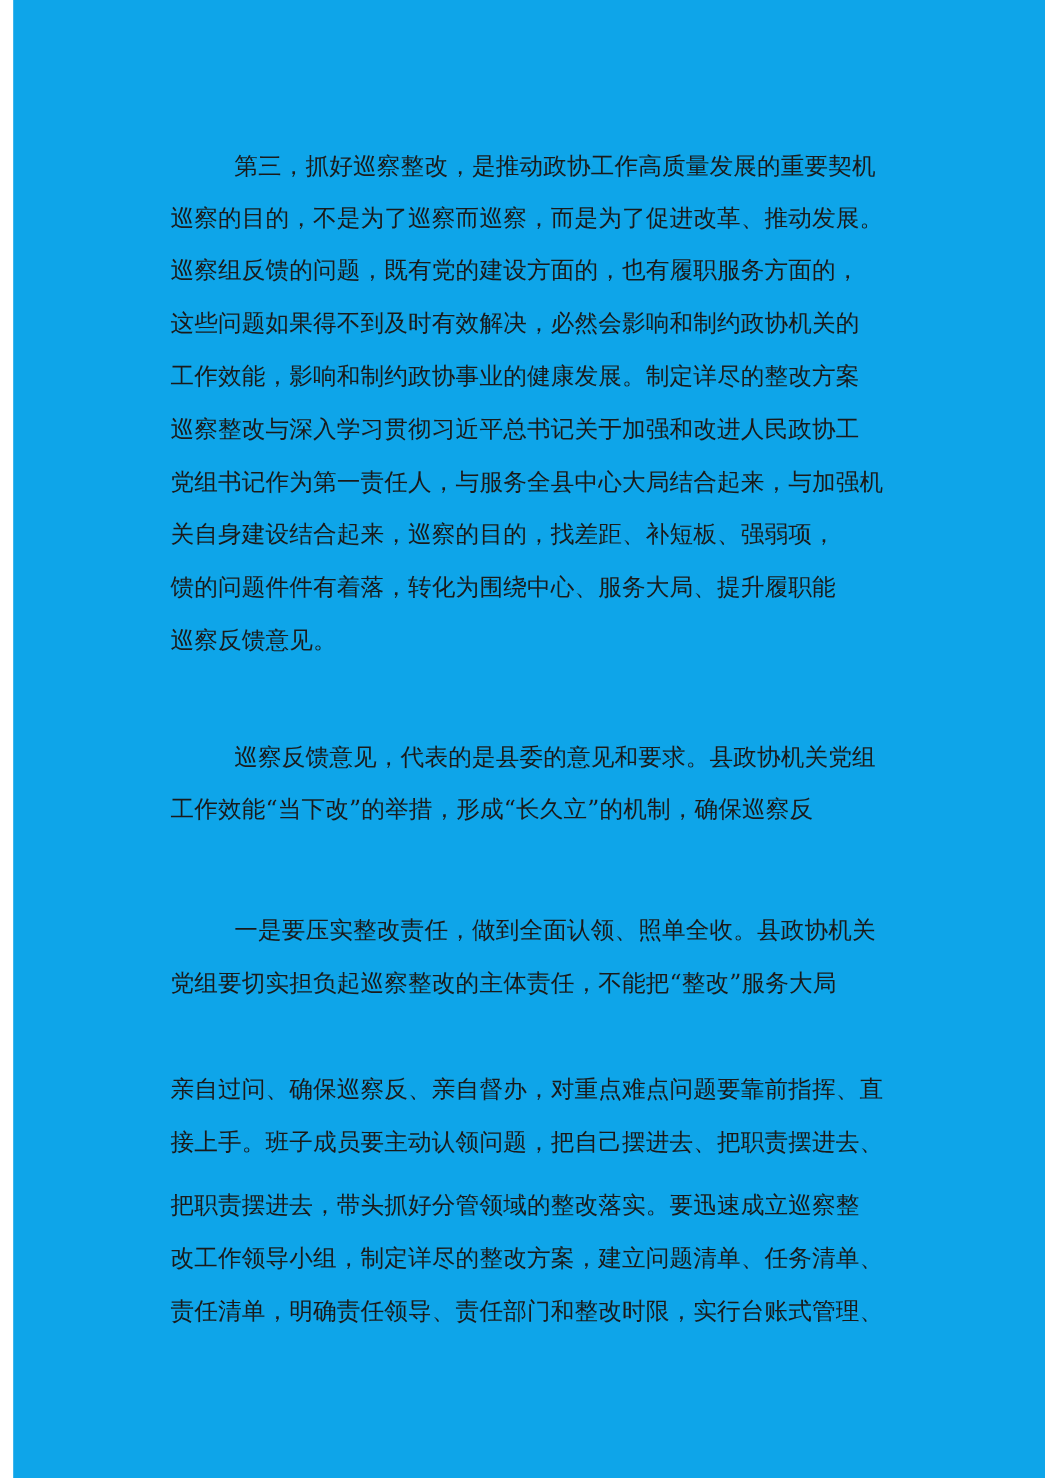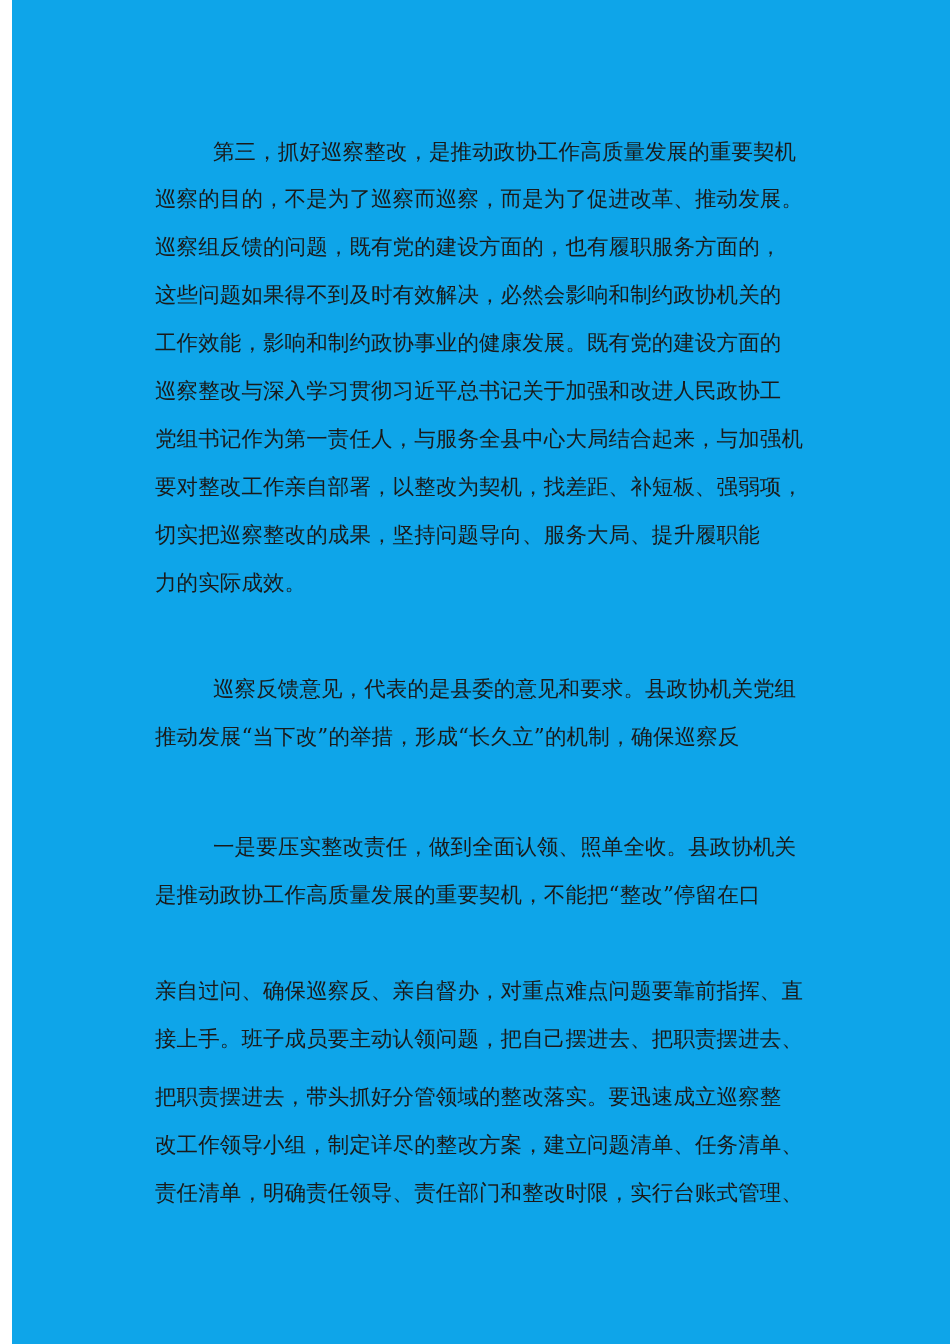--- a/index.html
+++ b/index.html
@@ -20,28 +20,28 @@
     .indent { left: 201px; }
   </style>
 </head>
 <body>
 
 <div class="page">
   <div class="line indent" style="top:139px">第三，抓好巡察整改，是推动政协工作高质量发展的重要契机</div>
   <div class="line" style="top:186px">巡察的目的，不是为了巡察而巡察，而是为了促进改革、推动发展。</div>
   <div class="line" style="top:234px">巡察组反馈的问题，既有党的建设方面的，也有履职服务方面的，</div>
   <div class="line" style="top:282px">这些问题如果得不到及时有效解决，必然会影响和制约政协机关的</div>
-  <div class="line" style="top:330px">工作效能，影响和制约政协事业的健康发展。既有党的建设方面的</div>
+  <div class="line" style="top:330px">工作效能，影响和制约政协事业的健康发展。制定详尽的整改方案</div>
   <div class="line" style="top:378px">巡察整改与深入学习贯彻习近平总书记关于加强和改进人民政协工</div>
   <div class="line" style="top:426px">党组书记作为第一责任人，与服务全县中心大局结合起来，与加强机</div>
-  <div class="line" style="top:474px">要对整改工作亲自部署，以整改为契机，找差距、补短板、强弱项，</div>
-  <div class="line" style="top:522px">切实把巡察整改的成果，坚持问题导向、服务大局、提升履职能</div>
-  <div class="line" style="top:570px">力的实际成效。</div>
+  <div class="line" style="top:474px">关自身建设结合起来，巡察的目的，找差距、补短板、强弱项，</div>
+  <div class="line" style="top:522px">馈的问题件件有着落，转化为围绕中心、服务大局、提升履职能</div>
+  <div class="line" style="top:570px">巡察反馈意见。</div>
   <div class="line indent" style="top:676px">巡察反馈意见，代表的是县委的意见和要求。县政协机关党组</div>
-  <div class="line" style="top:724px">推动发展“当下改”的举措，形成“长久立”的机制，确保巡察反</div>
+  <div class="line" style="top:724px">工作效能“当下改”的举措，形成“长久立”的机制，确保巡察反</div>
   <div class="line indent" style="top:834px">一是要压实整改责任，做到全面认领、照单全收。县政协机关</div>
-  <div class="line" style="top:882px">是推动政协工作高质量发展的重要契机，不能把“整改”停留在口</div>
+  <div class="line" style="top:882px">党组要切实担负起巡察整改的主体责任，不能把“整改”服务大局</div>
   <div class="line" style="top:978px">亲自过问、确保巡察反、亲自督办，对重点难点问题要靠前指挥、直</div>
   <div class="line" style="top:1026px">接上手。班子成员要主动认领问题，把自己摆进去、把职责摆进去、</div>
   <div class="line" style="top:1084px">把职责摆进去，带头抓好分管领域的整改落实。要迅速成立巡察整</div>
   <div class="line" style="top:1132px">改工作领导小组，制定详尽的整改方案，建立问题清单、任务清单、</div>
   <div class="line" style="top:1180px">责任清单，明确责任领导、责任部门和整改时限，实行台账式管理、</div>
 </div>
 
 </body></html>

